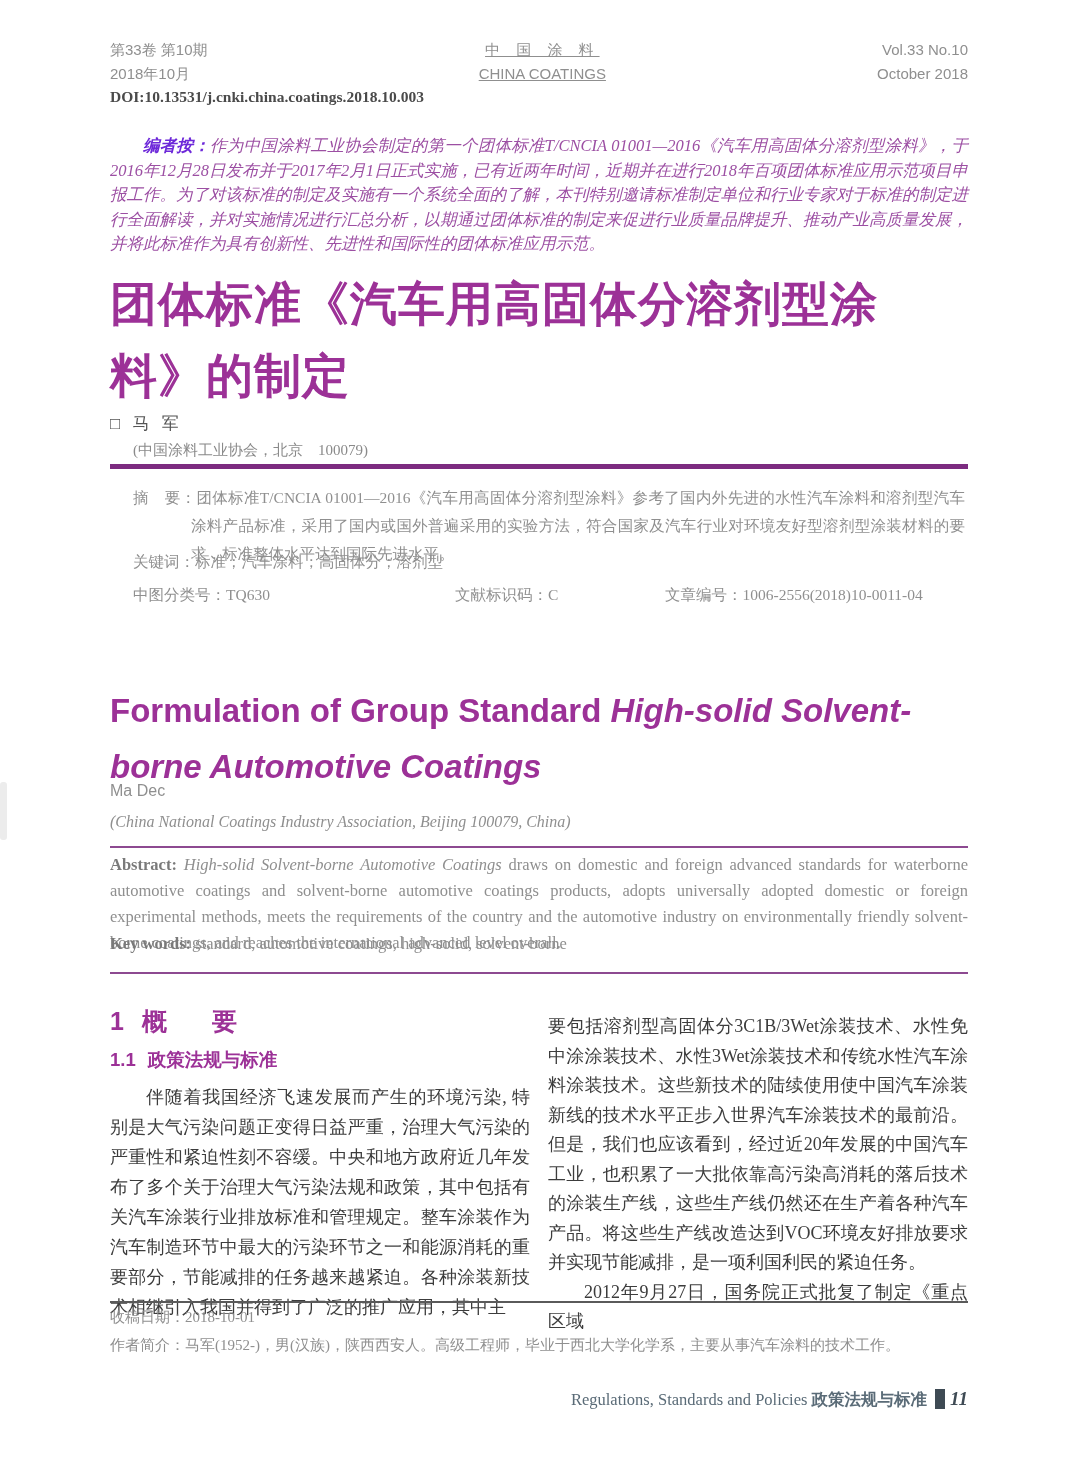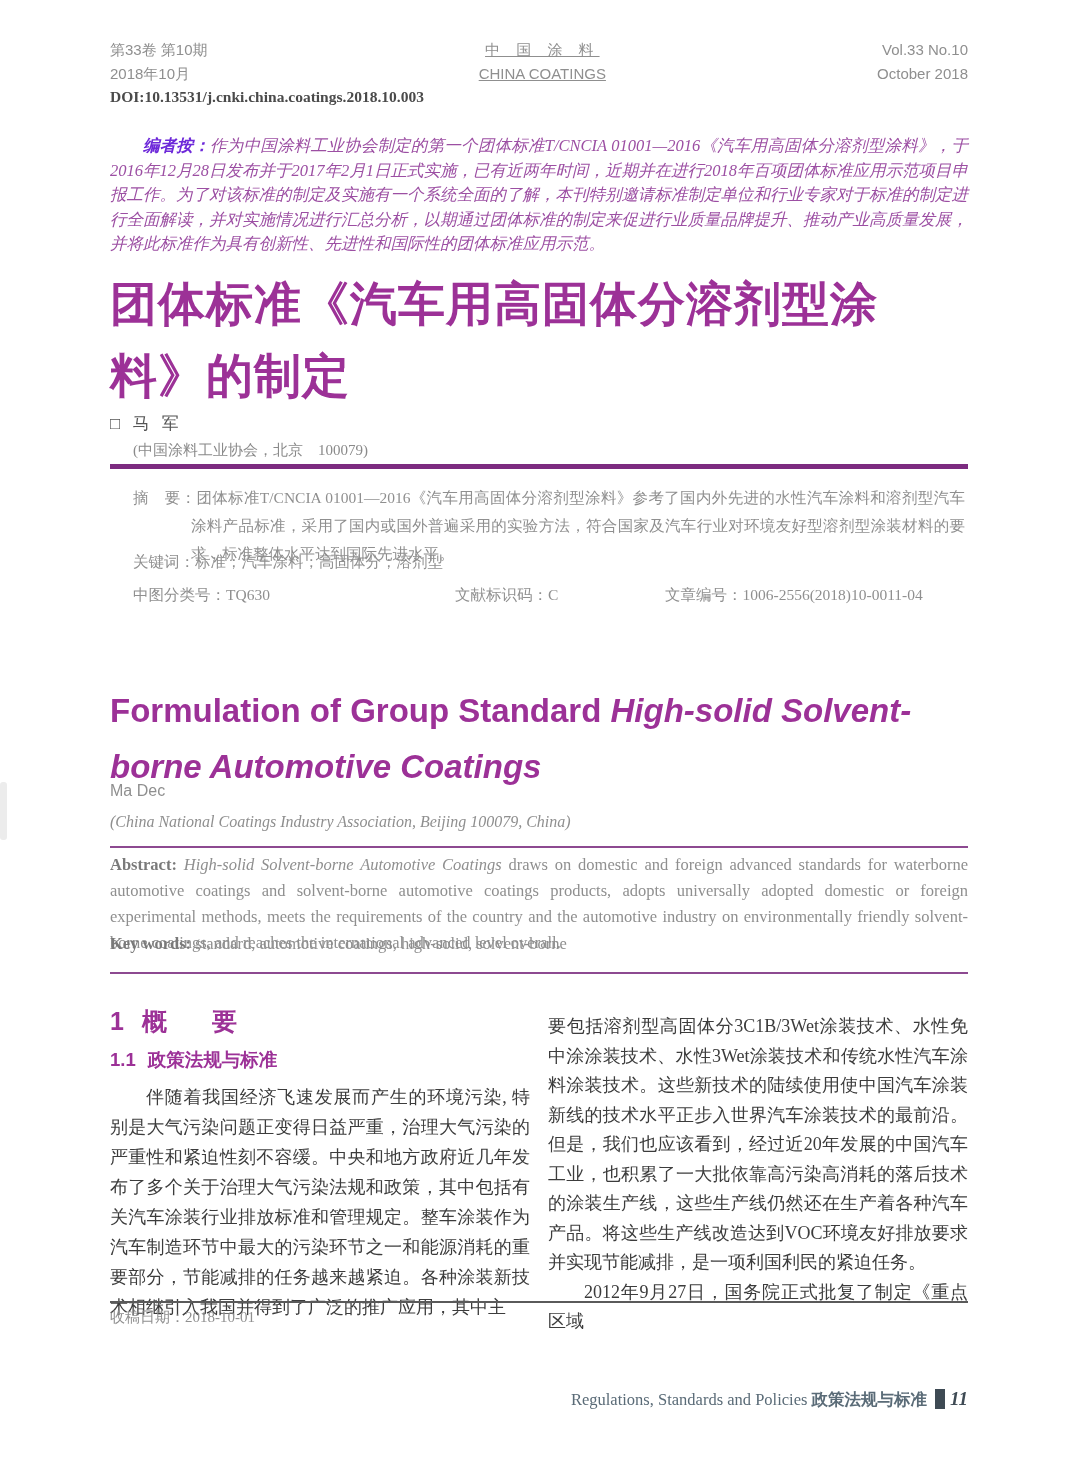--- a/index.html
+++ b/index.html
@@ -164,18 +164,19 @@
   <h4 class="content subsec-head" style="position:absolute;"><span class="num">1.1</span><span>政策法规与标准</span></h4>
 
   <p class="colL">伴随着我国经济飞速发展而产生的环境污染, 特别是大气污染问题正变得日益严重，治理大气污染的严重性和紧迫性刻不容缓。中央和地方政府近几年发布了多个关于治理大气污染法规和政策，其中包括有关汽车涂装行业排放标准和管理规定。整车涂装作为汽车制造环节中最大的污染环节之一和能源消耗的重要部分，节能减排的任务越来越紧迫。各种涂装新技术相继引入我国并得到了广泛的推广应用，其中主</p>
   <div class="colR">
     <p>要包括溶剂型高固体分3C1B/3Wet涂装技术、水性免中涂涂装技术、水性3Wet涂装技术和传统水性汽车涂料涂装技术。这些新技术的陆续使用使中国汽车涂装新线的技术水平正步入世界汽车涂装技术的最前沿。但是，我们也应该看到，经过近20年发展的中国汽车工业，也积累了一大批依靠高污染高消耗的落后技术的涂装生产线，这些生产线仍然还在生产着各种汽车产品。将这些生产线改造达到VOC环境友好排放要求并实现节能减排，是一项利国利民的紧迫任务。</p>
     <p class="p2">2012年9月27日，国务院正式批复了制定《重点区域</p>
   </div>
 
   <div class="content fn-rule" style="position:absolute;"></div>
   <div class="content fn1" style="position:absolute;"><span>收稿日期：</span><span>2018-10-01</span></div>
+  <div class="content fn2" style="position:absolute;"><span>作者简介：</span><span>马军(1952-)，男(汉族)，陕西西安人。高级工程师，毕业于西北大学化学系，主要从事汽车涂料的技术工作。</span></div>
 
   <div class="content pfooter" style="position:absolute;">
     <span class="en">Regulations, Standards and Policies </span><span class="cn">政策法规与标准</span><span class="bar"></span><span class="pnum">11</span>
   </div>
 
 </div>
 
 </body></html>

